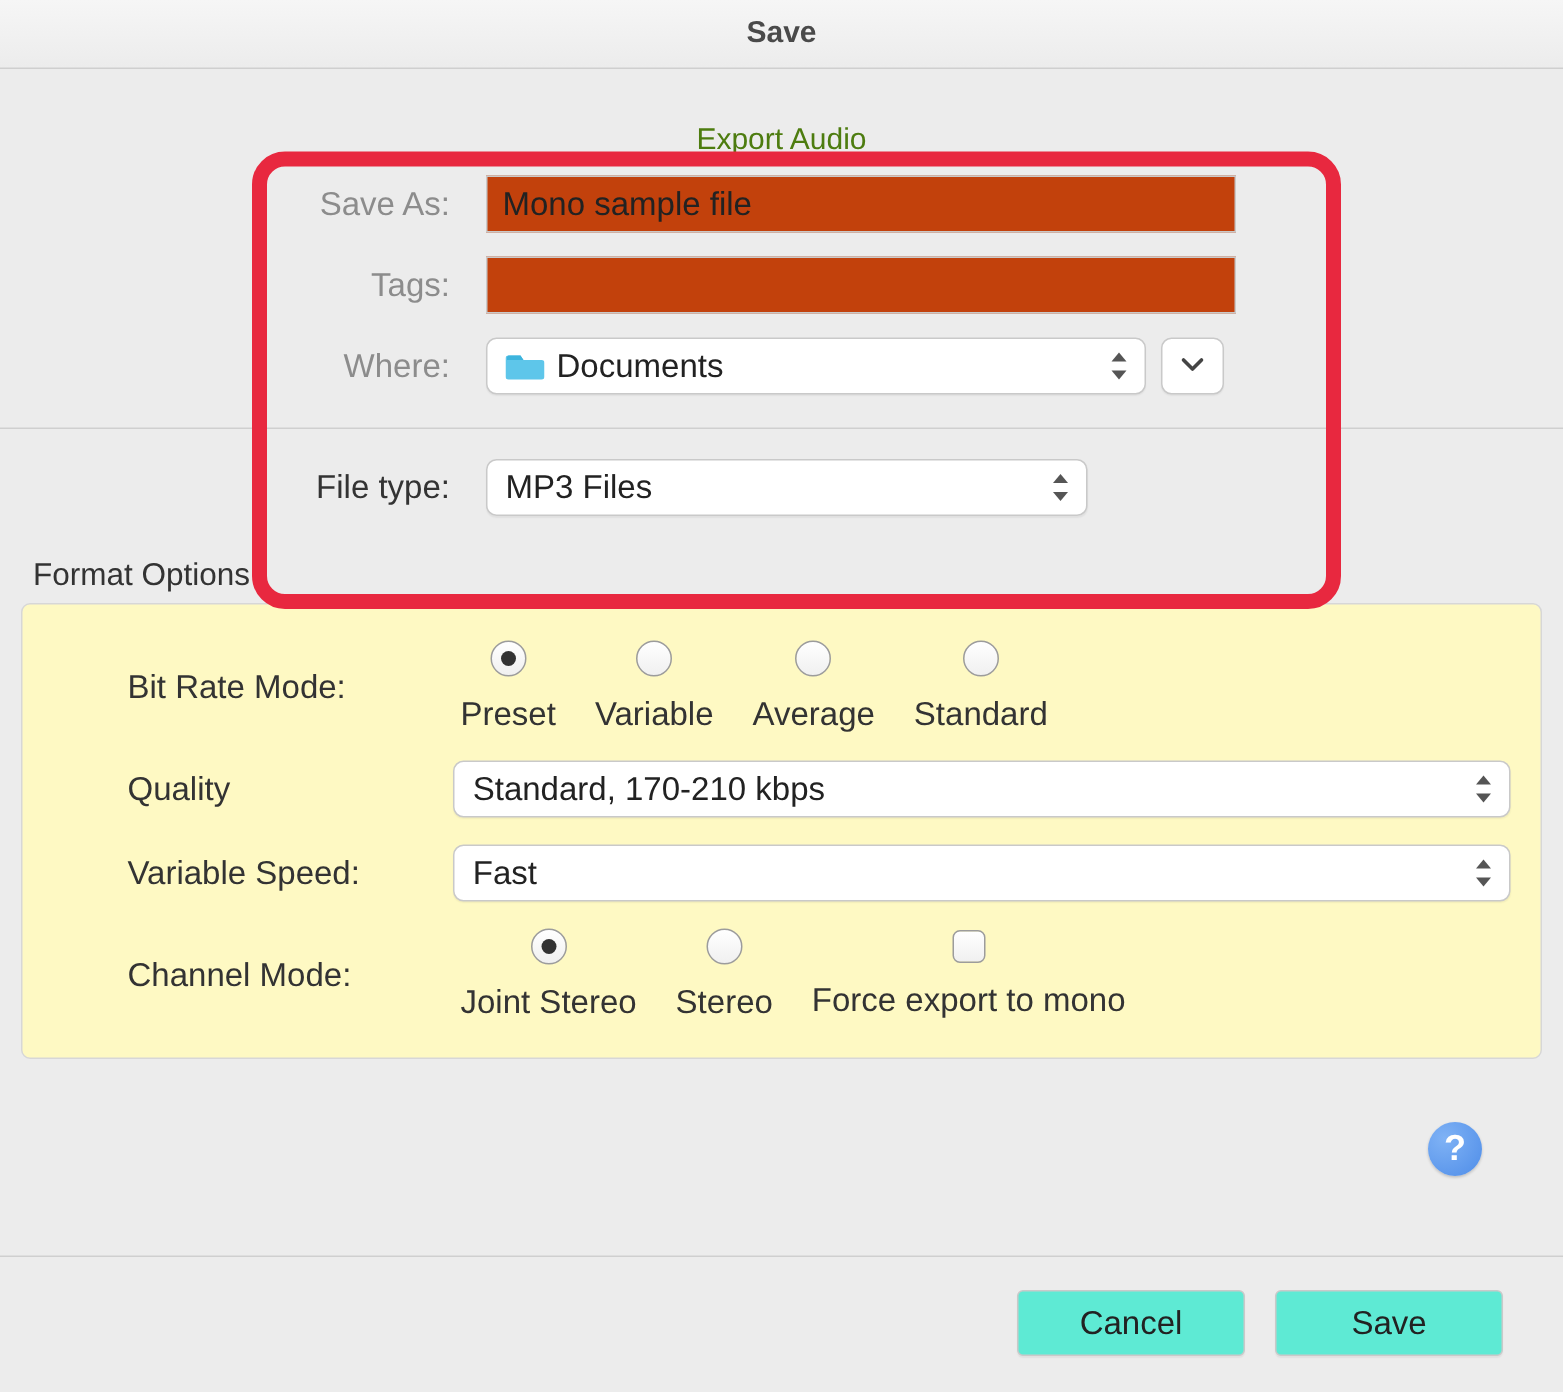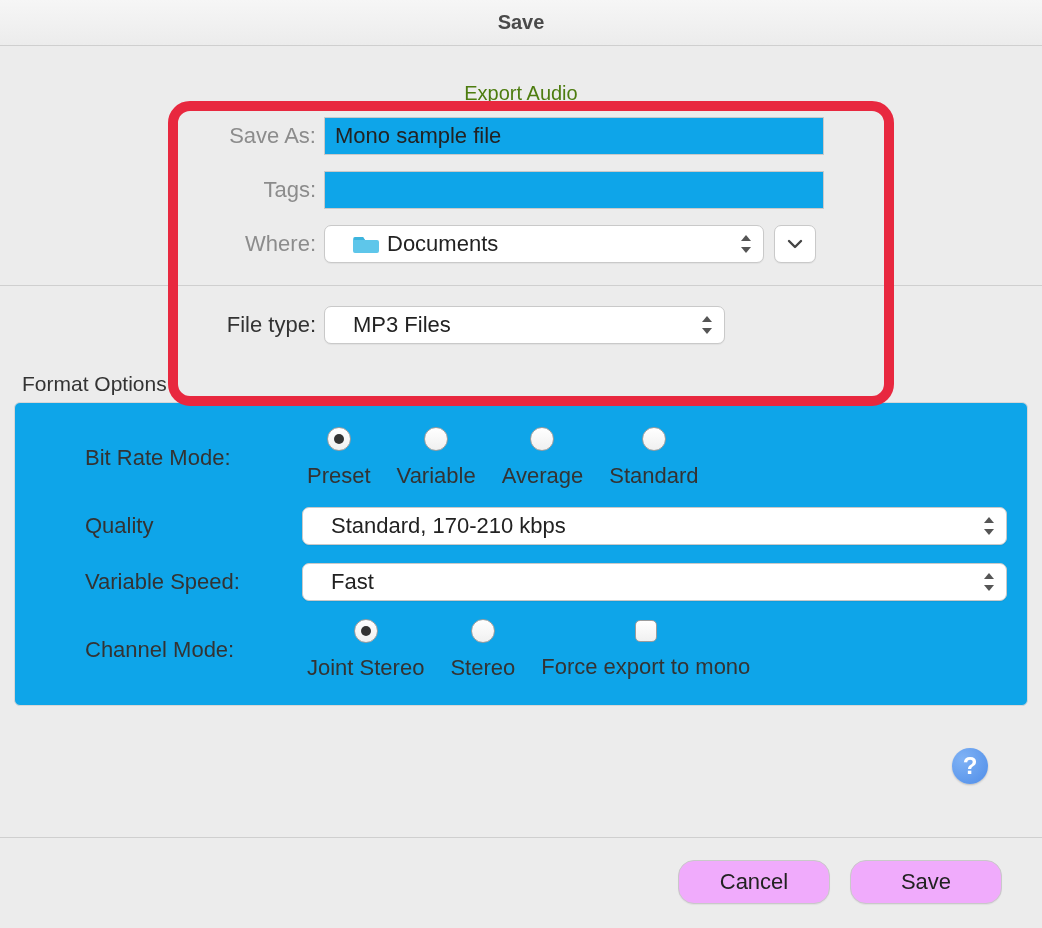--- a/index.html
+++ b/index.html
@@ -47,41 +47,41 @@
     }
     .row {
       display: flex;
       align-items: center;
       margin-bottom: 16px;
     }
     .row-label {
       font-size: 22px;
       color: #8c8c8c;
       text-align: right;
-      padding-right: 8px;
+      padding-right: 24px;
     }
     .row-label.dark {
       color: #333;
     }
     .text-input {
       height: 38px;
       border: 1px solid #c9c9c9;
-      background: #0ea5e9;
+      background: #c2410c;
       font-size: 22px;
       padding: 0 10px;
       color: #222;
     }
     .select-like {
       height: 38px;
       border: 1px solid #c9c9c9;
       border-radius: 7px;
       background: #fff;
       display: flex;
       align-items: center;
-      padding: 0 28px;
+      padding: 0 12px;
       font-size: 22px;
       color: #222;
       position: relative;
       box-shadow: 0 1px 1px rgba(0,0,0,0.05);
     }
     .select-like .stepper {
       position: absolute;
       right: 10px;
       top: 50%;
       transform: translateY(-50%);
@@ -118,21 +118,21 @@
     .upper-row .select-like.where { width: 440px; }
     .upper-row .select-like.filetype { width: 401px; }
     
     .group-title {
       font-size: 21px;
       color: #333;
       padding: 12px 0 6px 22px;
     }
     .format-panel {
       margin: 0 14px;
-      background: #0ea5e9;
+      background: #fef9c3;
       border: 1px solid #d7d7d7;
       border-radius: 6px;
       padding: 24px 20px 24px 70px;
     }
     .format-row {
       display: flex;
       align-items: center;
       margin-bottom: 18px;
     }
     .format-row:last-child { margin-bottom: 0; }
@@ -209,22 +209,22 @@
       padding: 22px 40px 24px;
       display: flex;
       justify-content: flex-end;
       gap: 20px;
       background: #ececec;
     }
     .btn {
       min-width: 152px;
       height: 44px;
       border: 1px solid #c9c9c9;
-      border-radius: 16px;
-      background: #f0abfc;
+      border-radius: 4px;
+      background: #5eead4;
       font-size: 22px;
       color: #222;
       display: flex;
       align-items: center;
       justify-content: center;
       cursor: pointer;
       box-shadow: 0 1px 1px rgba(0,0,0,0.05);
     }
   </style>
 </head>

